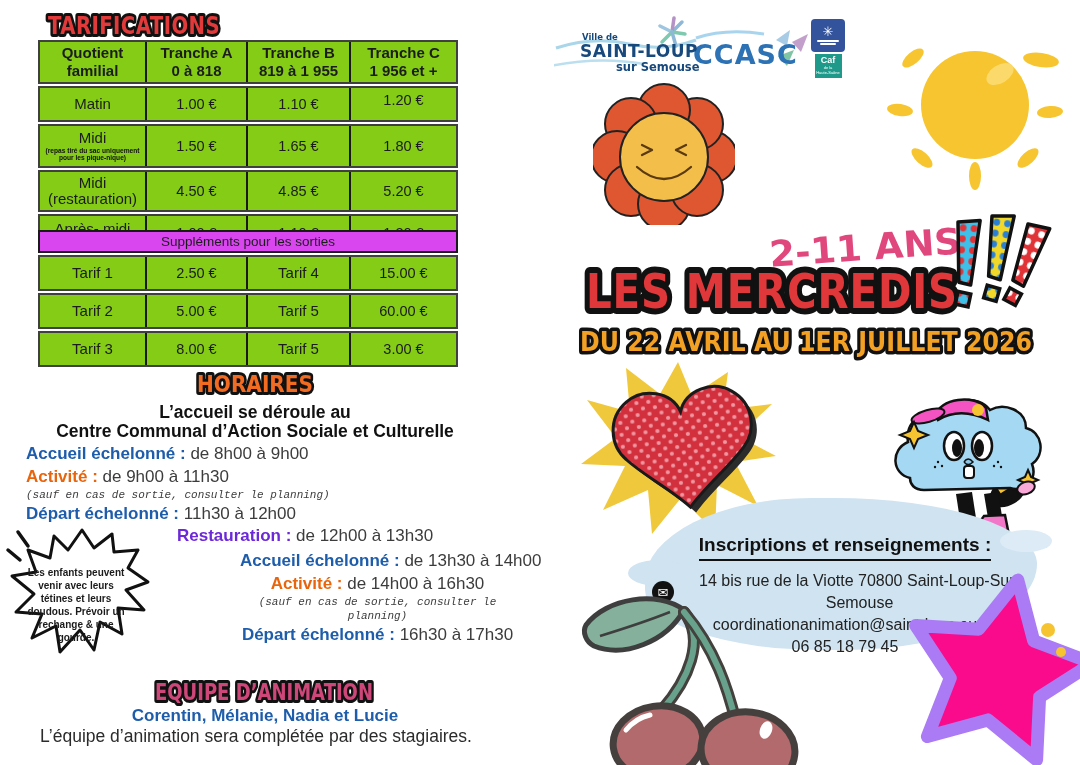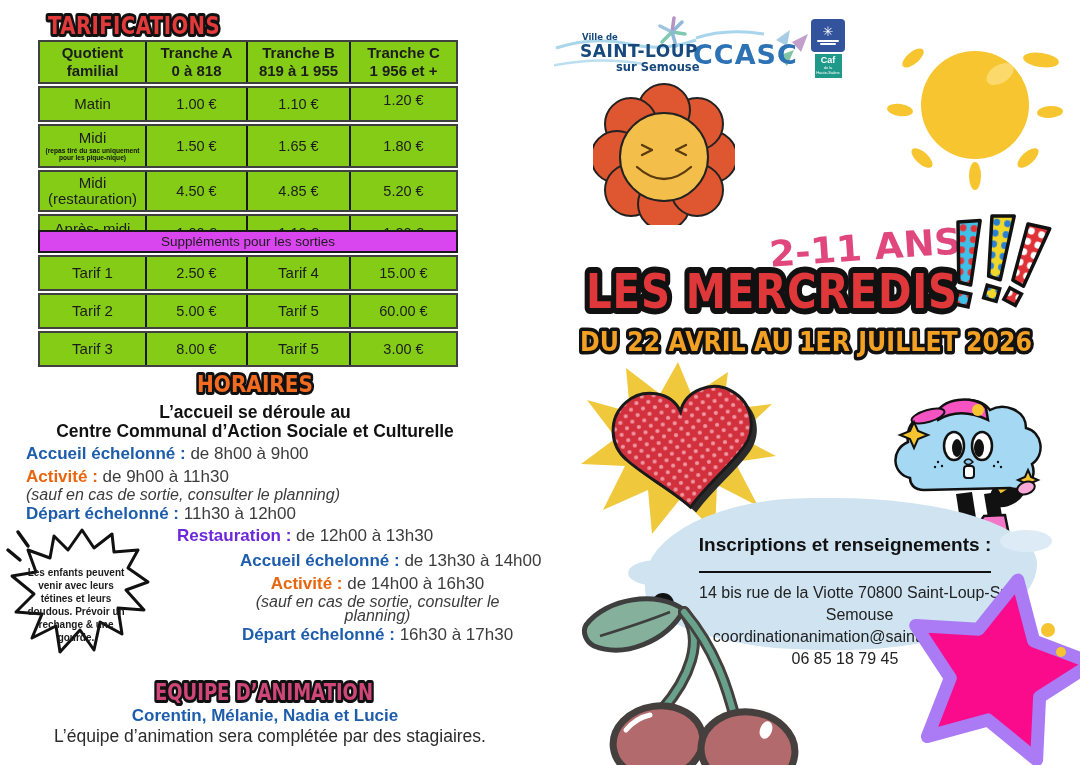--- a/index.html
+++ b/index.html
@@ -22,36 +22,36 @@
   .rval{font-size:14.5px;color:#1c1c1c;}
   .h40{height:40px}.h32{height:32px}.h40b{height:40px}.h38{height:38px}.h34{height:34px}
   .suppl-title{background:#d946ef;border:2px solid #1a1a1a;height:19px;display:flex;align-items:center;
                justify-content:center;font-weight:normal;font-size:13.5px;}
 
   
   .line{white-space:nowrap;font-size:17px;color:#3c3c3c;line-height:23px;}
   .lbl-blue{color:#1d5dab;font-weight:bold;}
   .lbl-orange{color:#e8650d;font-weight:bold;}
   .lbl-black{color:#6d28d9;font-weight:bold;margin-left:20px;}
-  .note-it{font-size:16px;font-style:italic;color:#3c3c3c;line-height:14px;}
+  .note-it{font-size:11px;font-style:italic;color:#3c3c3c;line-height:14px;font-family:Liberation Mono, monospace;}
   .intro{font-weight:bold;font-size:17.5px;color:#111;text-align:center;line-height:19px;}
   .right-align{text-align:right;}
 
   
   .names{color:#1d5dab;font-weight:bold;font-size:17px;text-align:center;}
   .stagiaires{color:#2b2b2b;font-size:17.5px;text-align:center;}
   .bubble-text{position:absolute;left:24px;top:42px;width:100px;font-size:10px;font-weight:bold;
                color:#1b1b1b;text-align:center;line-height:1.3;}
   .brush{position:absolute;left:645px;top:498px;width:392px;height:152px;background:#cfe3f1;
          border-radius:45% 55% 52% 48% / 58% 46% 60% 42%;}
   .brush-b{position:absolute;left:628px;top:560px;width:60px;height:26px;background:#cfe3f1;border-radius:50%;}
   .brush-c{position:absolute;left:1000px;top:530px;width:52px;height:22px;background:#dcebf6;border-radius:50%;}
   .contact{position:absolute;left:652px;top:534px;width:386px;text-align:center;}
   .contact-title{display:inline-block;font-size:19px;font-weight:800;color:#111;
-                 border-bottom:2.5px solid #111;padding-bottom:15px;}
+                 border-bottom:2.5px solid #111;padding-bottom:3px;}
   .contact-line{font-size:16px;color:#222;line-height:22px;}
   .addr-row{display:flex;align-items:center;justify-content:center;gap:7px;margin-top:9px;}
   .env{width:22px;height:22px;border-radius:50%;background:#111;color:#fff;display:inline-flex;
        align-items:center;justify-content:center;font-size:13px;flex:0 0 auto;}
 
   
   .logo-caf{position:absolute;left:811px;top:19px;width:34px;text-align:center;}
   .caf-top{width:34px;height:33px;background:#33539c;border-radius:4px;color:#fff;display:flex;
            flex-direction:column;align-items:center;justify-content:center;}
   .caf-top .emb{font-size:13px;line-height:12px;}
@@ -247,21 +247,21 @@
       <path d="M16,8 L26,22 M6,26 L18,36" stroke="#111" stroke-width="3.5" stroke-linecap="round" fill="none"></path>
       <polygon points="80,6 92,24 110,10 112,28 136,26 126,44 146,58 124,66 142,86 116,84 120,110 98,98 92,126 78,106 58,128 54,102 30,114 40,90 14,88 32,70 10,52 34,48 26,26 48,34 52,12 66,26" fill="#fff" stroke="#111" stroke-width="3" stroke-linejoin="round"></polygon>
     </svg>
     <div class="bubble-text">Les enfants peuvent venir avec leurs tétines et leurs doudous. Prévoir un rechange &amp; une gourde.</div>
   </div>
 
   <svg class="abs" style="left:148px;top:674px;" width="232" height="34" viewBox="0 0 232 34">
     <text x="116" y="26" text-anchor="middle" font-size="23" font-weight="900" fill="#cf4678" stroke="#111" stroke-width="6" stroke-linejoin="round" paint-order="stroke" textLength="218" lengthAdjust="spacingAndGlyphs">EQUIPE D’ANIMATION</text>
   </svg>
   <div class="abs names" style="left:60px;top:706px;width:410px;">Corentin, Mélanie, Nadia et Lucie</div>
-  <div class="abs stagiaires" style="left:30px;top:726px;width:480px;">L’équipe d’animation sera complétée par des stagiaires.</div>
+  <div class="abs stagiaires" style="left:16px;top:726px;width:480px;">L’équipe d’animation sera complétée par des stagiaires.</div>
 
   <div class="abs" style="left:692px;top:24px;width:118px;height:52px;">
     <svg width="118" height="52" viewBox="0 0 118 52">
       <path d="M4,14 Q34,4 72,10" stroke="#a8d4ee" stroke-width="3" fill="none"></path>
       <polygon points="84,16 98,6 95,22" fill="#a8cce6"></polygon>
       <polygon points="100,18 116,10 109,28" fill="#c39fcb"></polygon>
       <polygon points="86,32 102,26 95,42" fill="#7fc4a4"></polygon>
       <text x="1" y="40" font-size="27" font-weight="bold" fill="#2d72b4" letter-spacing="1">CCASC</text>
     </svg>
   </div>

